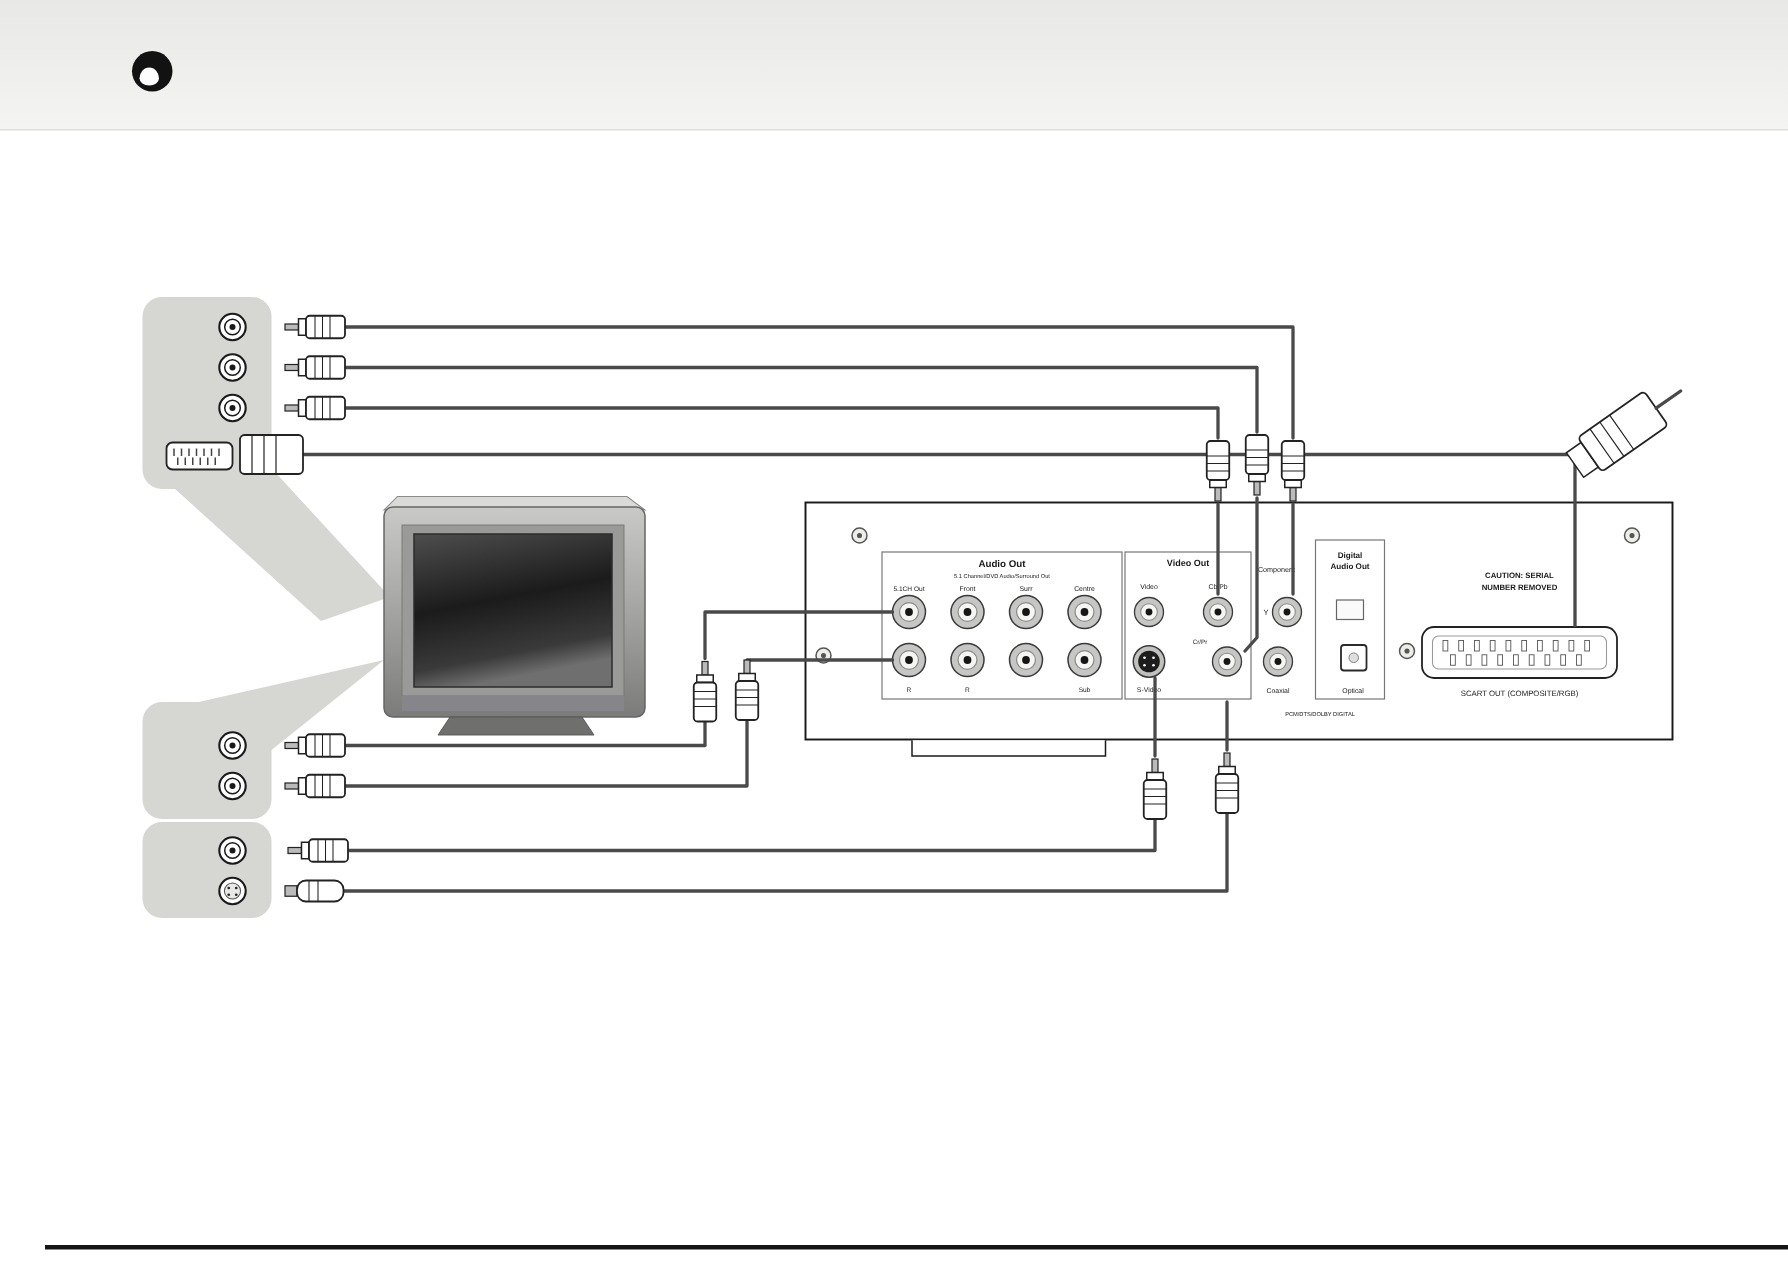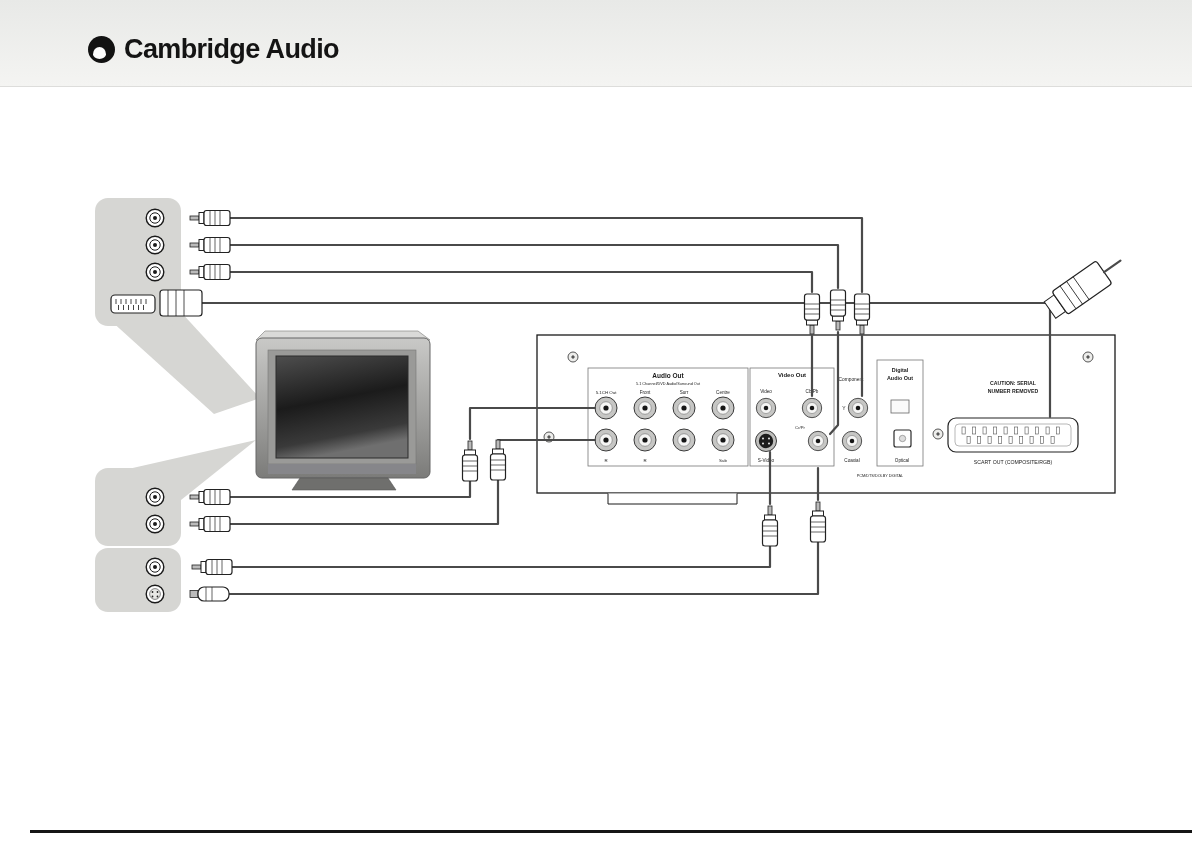--- a/index.html
+++ b/index.html
@@ -17,21 +17,20 @@
   .bottom-rule{position:absolute;left:30px;top:830px;width:1162px;height:3px;background:#151515;z-index:4;}
 </style>
 </head>
 <body>
 
 <div class="page">
 
   <div class="header">
     <div class="logo">
       <div class="mark"></div>
-      <div class="brand">Cambridge Audio</div>
     </div>
   </div>
 
   <svg class="diagram" width="1192" height="843" viewBox="0 0 1192 843">
     <defs>
       <linearGradient id="tvg" x1="0" y1="0" x2="0" y2="1">
         <stop offset="0" stop-color="#c9c9c7"></stop>
           <stop offset="0.6" stop-color="#9c9c9a"></stop>
         <stop offset="1" stop-color="#7b7b79"></stop>
       </linearGradient>

